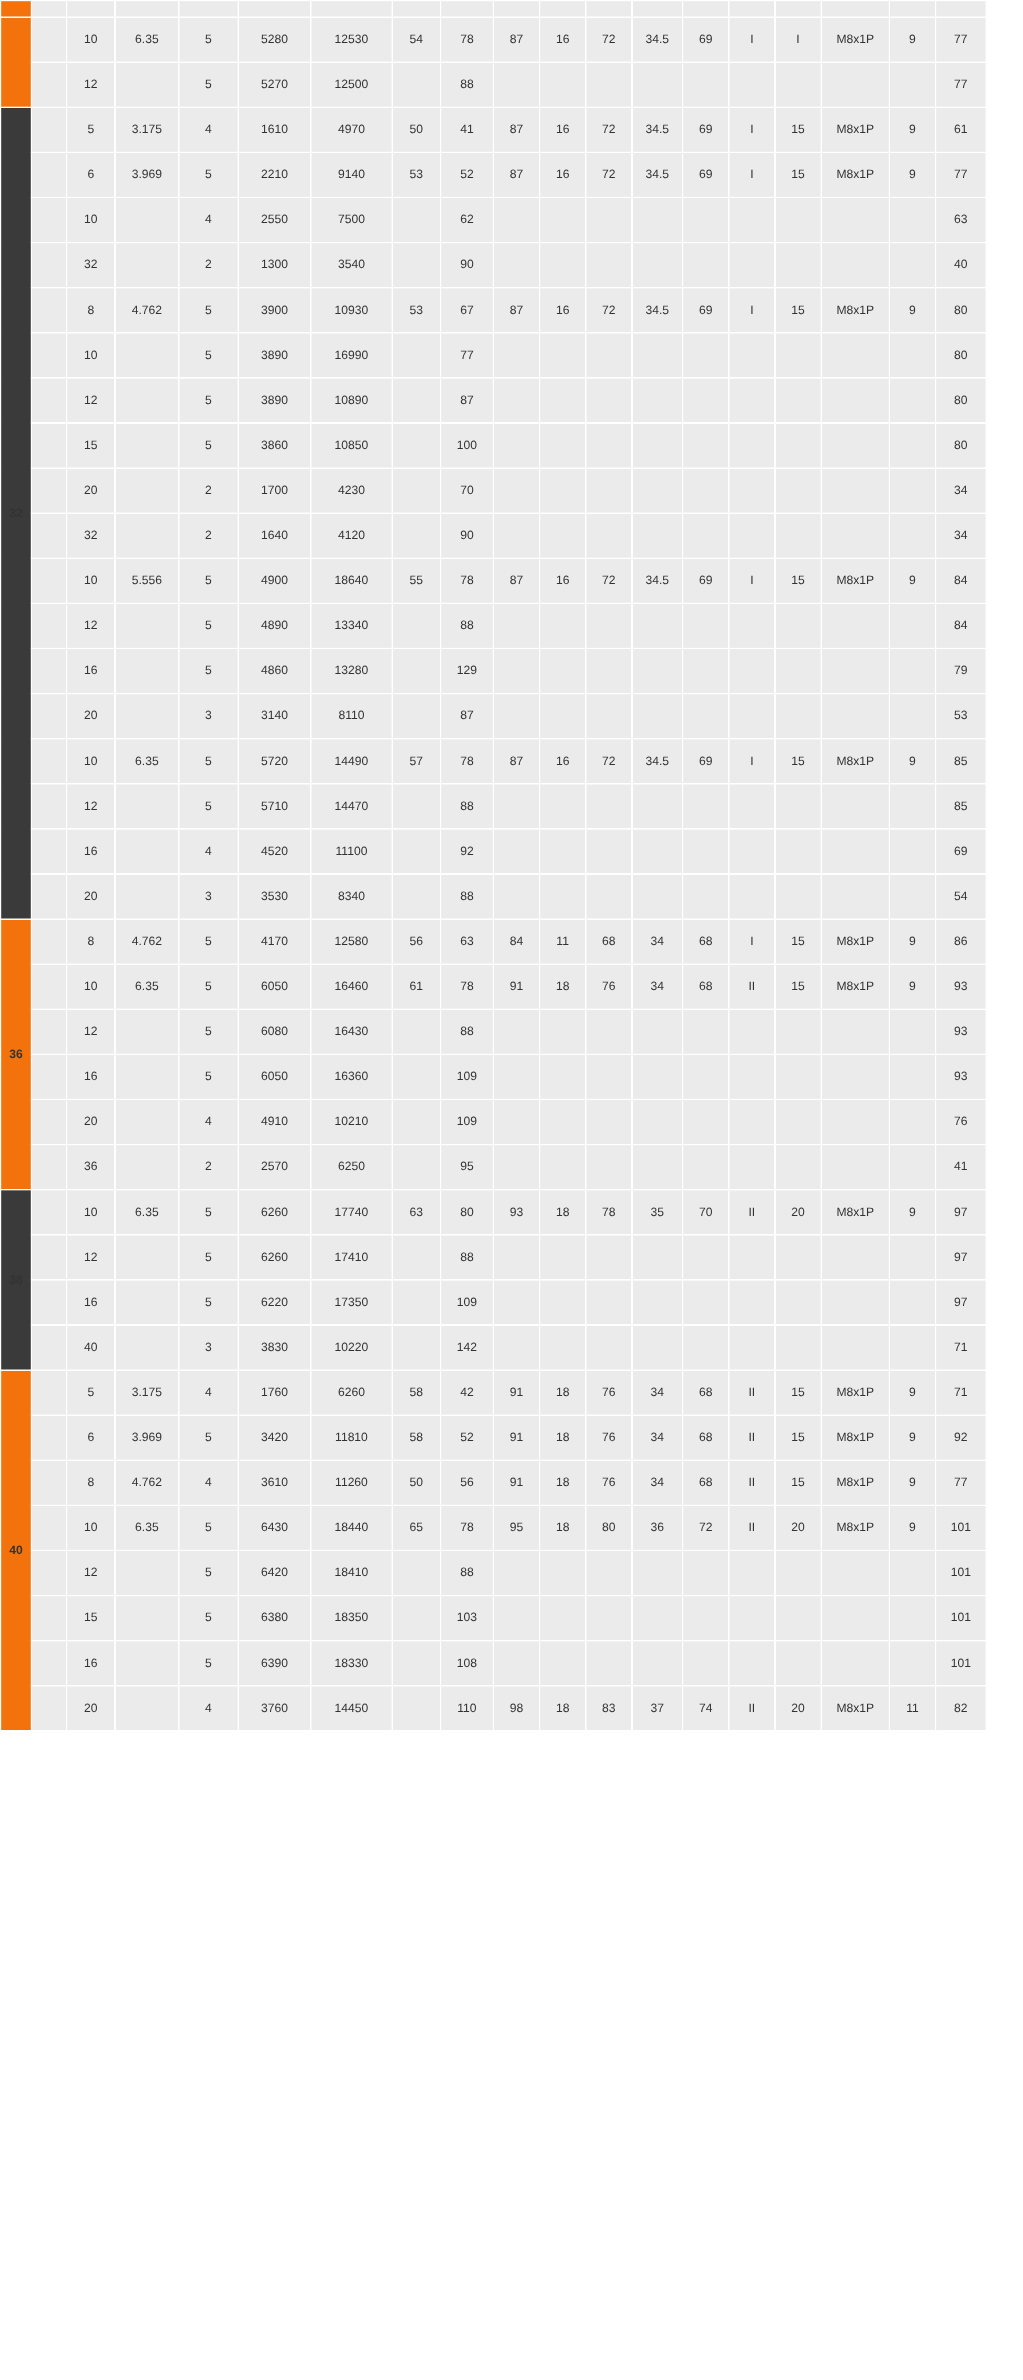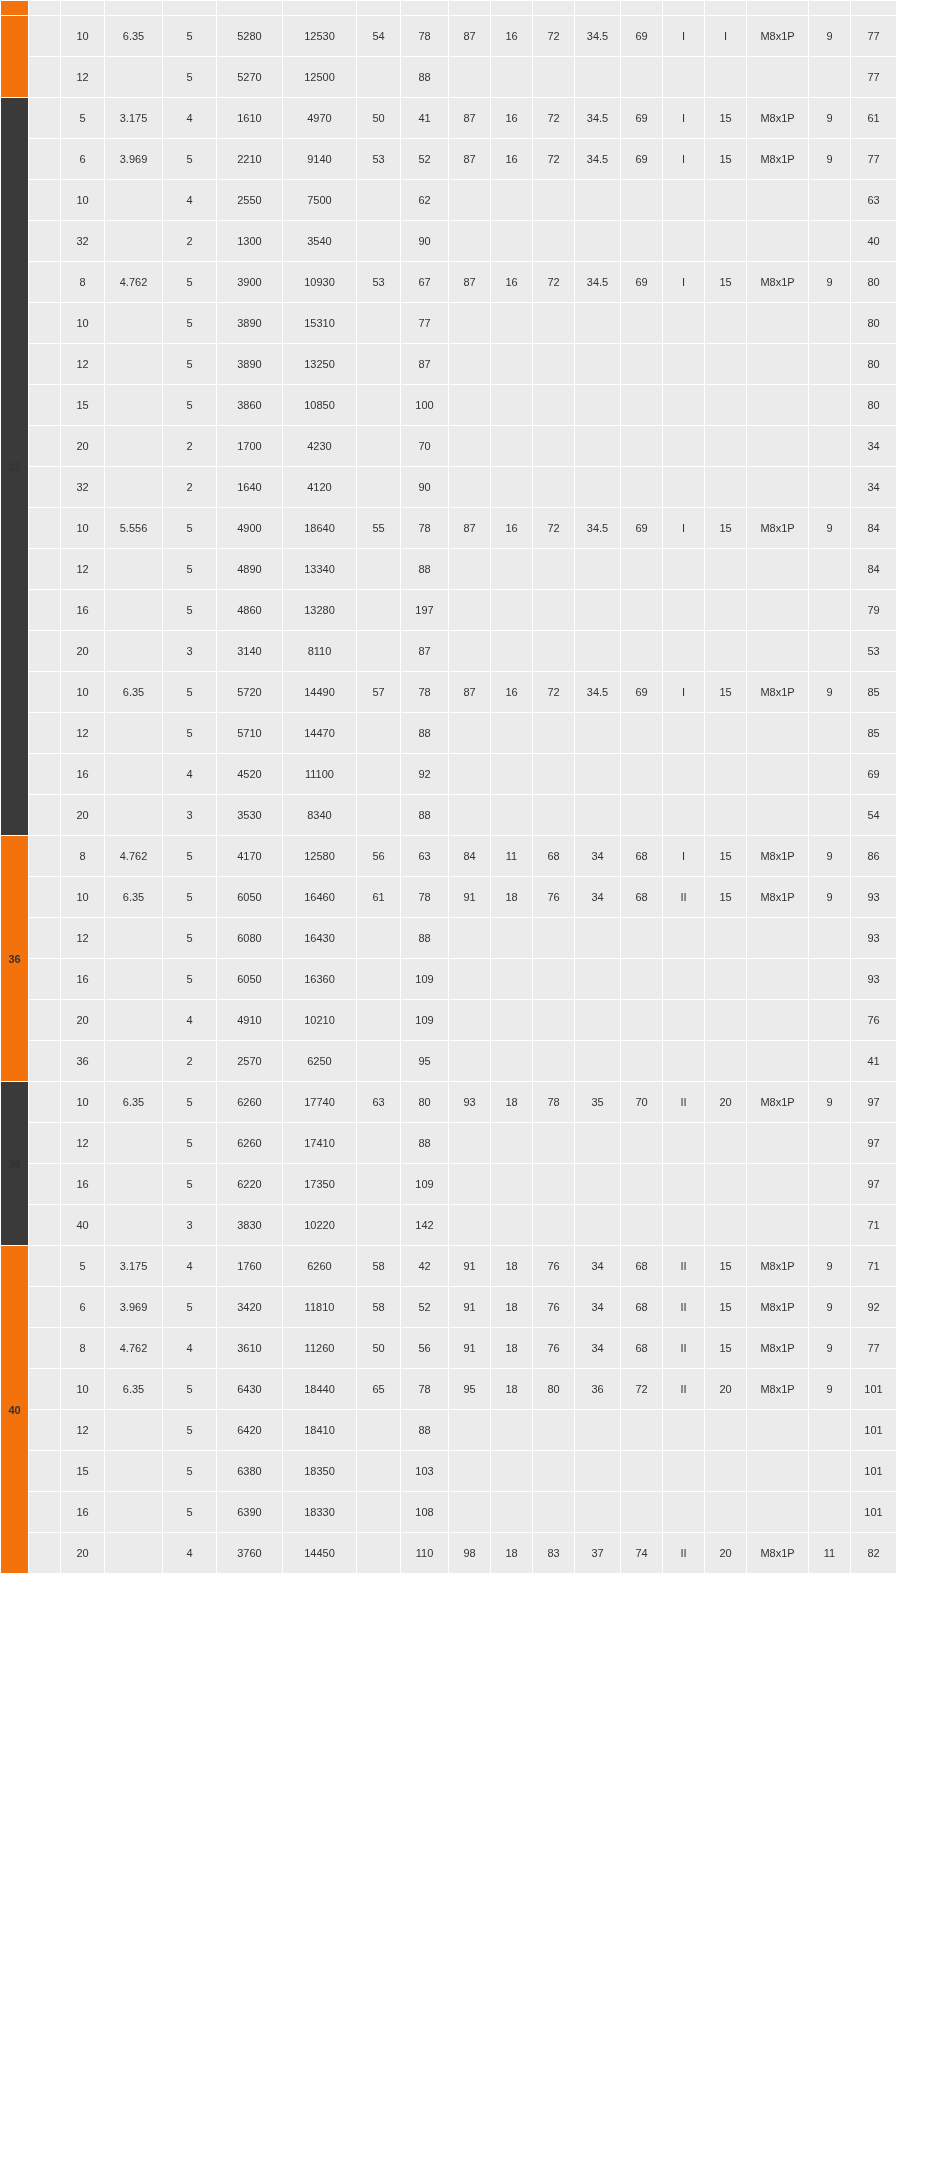--- a/index.html
+++ b/index.html
@@ -267,41 +267,41 @@
           <td>M8x1P</td>
           <td>9</td>
           <td>80</td>
         </tr>
         <tr class="row-top">
           <td></td>
           <td>10</td>
           <td></td>
           <td>5</td>
           <td>3890</td>
-          <td>15310</td>
+          <td>16990</td>
           <td></td>
           <td>77</td>
           <td></td>
           <td></td>
           <td></td>
           <td></td>
           <td></td>
           <td></td>
           <td></td>
           <td></td>
           <td></td>
           <td>80</td>
         </tr>
         <tr class="row-top">
           <td></td>
           <td>12</td>
           <td></td>
           <td>5</td>
           <td>3890</td>
-          <td>13250</td>
+          <td>10890</td>
           <td></td>
           <td>87</td>
           <td></td>
           <td></td>
           <td></td>
           <td></td>
           <td></td>
           <td></td>
           <td></td>
           <td></td>
@@ -409,21 +409,21 @@
           <td>84</td>
         </tr>
         <tr class="row-top">
           <td></td>
           <td>16</td>
           <td></td>
           <td>5</td>
           <td>4860</td>
           <td>13280</td>
           <td></td>
-          <td>197</td>
+          <td>129</td>
           <td></td>
           <td></td>
           <td></td>
           <td></td>
           <td></td>
           <td></td>
           <td></td>
           <td></td>
           <td></td>
           <td>79</td>

